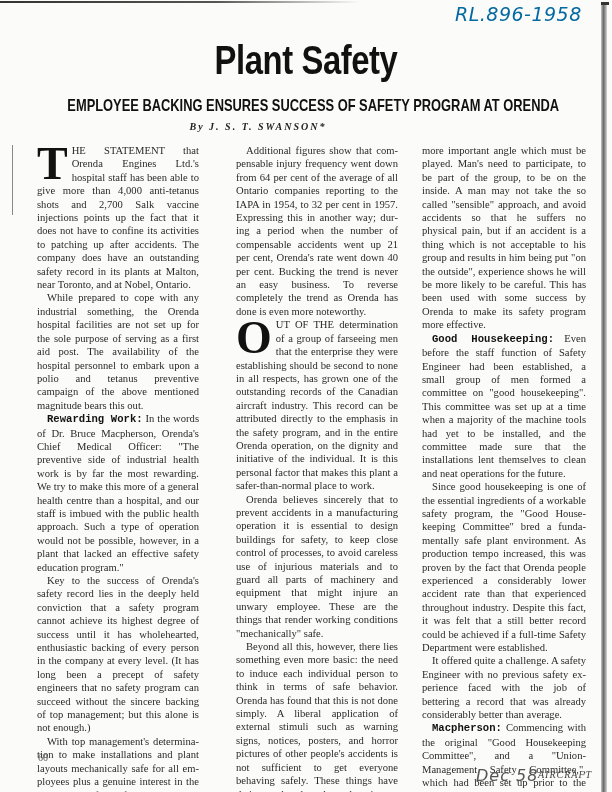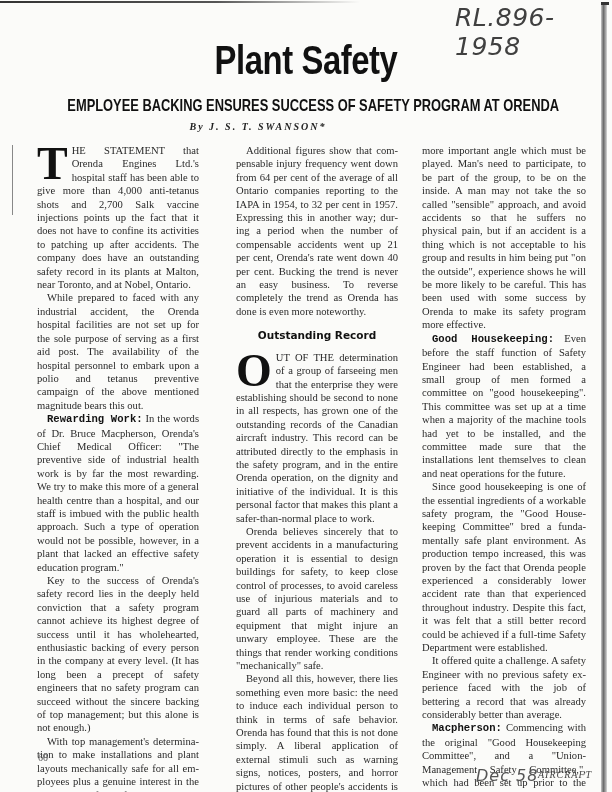--- a/index.html
+++ b/index.html
@@ -19,21 +19,21 @@
   }
   .right-border::before {
     content: ""; position: absolute; left: 0; top: 0; width: 8px; height: 3px; background: #333;
   }
   .left-mark {
     position: absolute; left: 12px; top: 145px; width: 1px; height: 70px; background: #888;
   }
   .handwritten-ref {
     position: absolute; left: 455px; top: 3px;
     font-family: "DejaVu Sans", sans-serif; font-style: italic;
-    font-size: 25px; color: #404040; letter-spacing: 0.5px; font-weight: 300;
+    font-size: 19px; color: #0369a1; letter-spacing: 0.5px; font-weight: 300;
   }
   .title {
     position: absolute; left: 0; width: 612px; top: 38px; text-align: center;
     font-family: "Liberation Sans", "DejaVu Sans", sans-serif; font-weight: bold;
     font-size: 40px; color: #111; transform: scaleX(0.82); letter-spacing: -0.5px;
   }
   .subtitle {
     position: absolute; left: 0; width: 612px; top: 96px; text-align: center;
     font-family: "Liberation Sans", "DejaVu Sans", sans-serif; font-weight: bold;
     font-size: 16.5px; color: #111; transform: scaleX(0.78); white-space: nowrap;
@@ -84,30 +84,29 @@
 <div class="left-mark"></div>
 
 <div class="handwritten-ref">RL.896-1958</div>
 
 <div class="title">Plant Safety</div>
 <div class="subtitle">EMPLOYEE BACKING ENSURES SUCCESS OF SAFETY PROGRAM AT ORENDA</div>
 <div class="byline">By J. S. T. SWANSON*</div>
 
 <div class="col col1">
   <p class="no-indent"><span class="dropcap">T</span><span>HE STATEMENT that Orenda Engines Ltd.'s hospital staff has been able to give more than 4,000 anti-tetanus shots and 2,700 Salk vaccine injections points up the fact that it does not have to confine its activities to patching up after acci­dents. The company does have an out­standing safety record in its plants at Malton, near Toronto, and at Nobel, Ontario.</span></p>
-  <p>While prepared to faced with any industrial accident, the Orenda hospital facilities are not set up for the sole purpose of serving as a first aid post. The availability of the hospital person­nel to embark upon a polio and tetanus preventive campaign of the above men­tioned magnitude bears this out.</p>
+  <p>While prepared to cope with any industrial something, the Orenda hospital facilities are not set up for the sole purpose of serving as a first aid post. The availability of the hospital person­nel to embark upon a polio and tetanus preventive campaign of the above men­tioned magnitude bears this out.</p>
   <p><span class="runin">Rewarding Work:</span><span> In the words of Dr. Bruce Macpherson, Orenda's Chief Medical Officer: "The preventive side of industrial health work is by far the most rewarding. We try to make this more of a general health centre than a hospital, and our staff is imbued with the public health approach. Such a type of operation would not be pos­sible, however, in a plant that lacked an effective safety education program."</span></p>
   <p>Key to the success of Orenda's safety record lies in the deeply held convic­tion that a safety program cannot achieve its highest degree of success until it has wholehearted, enthusiastic backing of every person in the com­pany at every level. (It has long been a precept of safety engineers that no safety program can succeed without the sincere backing of top manage­ment; but this alone is not enough.)</p>
   <p>With top management's determina­tion to make installations and plant layouts mechanically safe for all em­ployees plus a genuine interest in the personal welfare of each man and woman—as evidenced by the decision to provide anti-tetanus and polio shots, the corollary of the safety precept has proved true.</p>
 
 </div>
 
 <div class="col col2">
   <p>Additional figures show that com­pensable injury frequency went down from 64 per cent of the average of all Ontario companies reporting to the IAPA in 1954, to 32 per cent in 1957. Expressing this in another way; dur­ing a period when the number of compensable accidents went up 21 per cent, Orenda's rate went down 40 per cent. Bucking the trend is never an easy business. To reverse completely the trend as Orenda has done is even more noteworthy.</p>
-  <div class="section-heading">Outstanding Record</div>
   <p class="no-indent"><span class="dropcap">O</span><span>UT OF THE determination of a group of farseeing men that the enterprise they were estab­lishing should be second to none in all respects, has grown one of the out­standing records of the Canadian air­craft industry. This record can be attributed directly to the emphasis in the safety program, and in the entire Orenda operation, on the dignity and initiative of the individual. It is this personal factor that makes this plant a safer-than-normal place to work.</span></p>
   <p>Orenda believes sincerely that to prevent accidents in a manufacturing operation it is essential to design build­ings for safety, to keep close control of processes, to avoid careless use of in­jurious materials and to guard all parts of machinery and equipment that might injure an unwary employee. These are the things that render work­ing conditions "mechanically" safe.</p>
   <p>Beyond all this, however, there lies something even more basic: the need to induce each individual person to think in terms of safe behavior. Orenda has found that this is not done simply. A liberal application of external stimuli such as warning signs, notices, posters, and horror pictures of other people's accidents is not sufficient to get every­one behaving safely. These things have their uses, but deep down there is a</p>
 
 </div>
 
 <div class="col col3">
   <p class="no-indent">more important angle which must be played. Man's need to participate, to be part of the group, to be on the inside. A man may not take the so called "sensible" approach, and avoid acci­dents so that he suffers no physical pain, but if an accident is a thing which is not acceptable to his group and results in him being put "on the outside", experience shows he will be more likely to be careful. This has been used with some success by Orenda to make its safety program more effective.</p>
   <p><span class="runin">Good Housekeeping:</span><span> Even before the staff function of Safety Engineer had been established, a small group of men formed a committee on "good housekeeping". This committee was set up at a time when a majority of the machine tools had yet to be in­stalled, and the committee made sure that the installations lent themselves to clean and neat operations for the future.</span></p>
   <p>Since good housekeeping is one of the essential ingredients of a workable safety program, the "Good House­keeping Committee" bred a funda­mentally safe plant environment. As production tempo increased, this was proven by the fact that Orenda people experienced a considerably lower acci­dent rate than that experienced throughout industry. Despite this fact, it was felt that a still better record could be achieved if a full-time Safety Department were established.</p>

